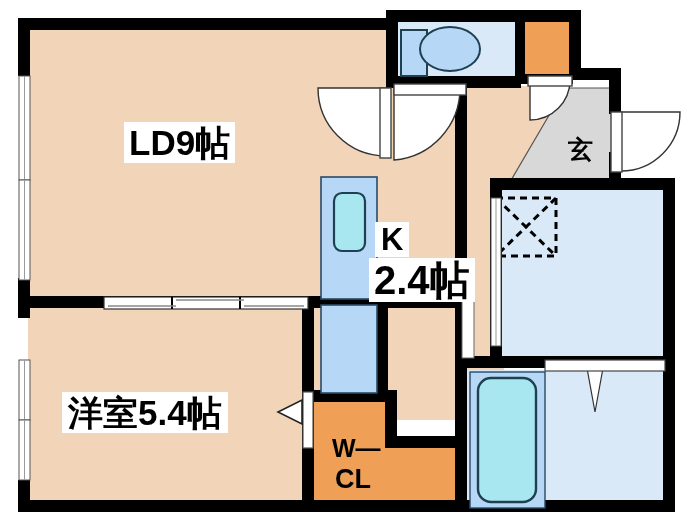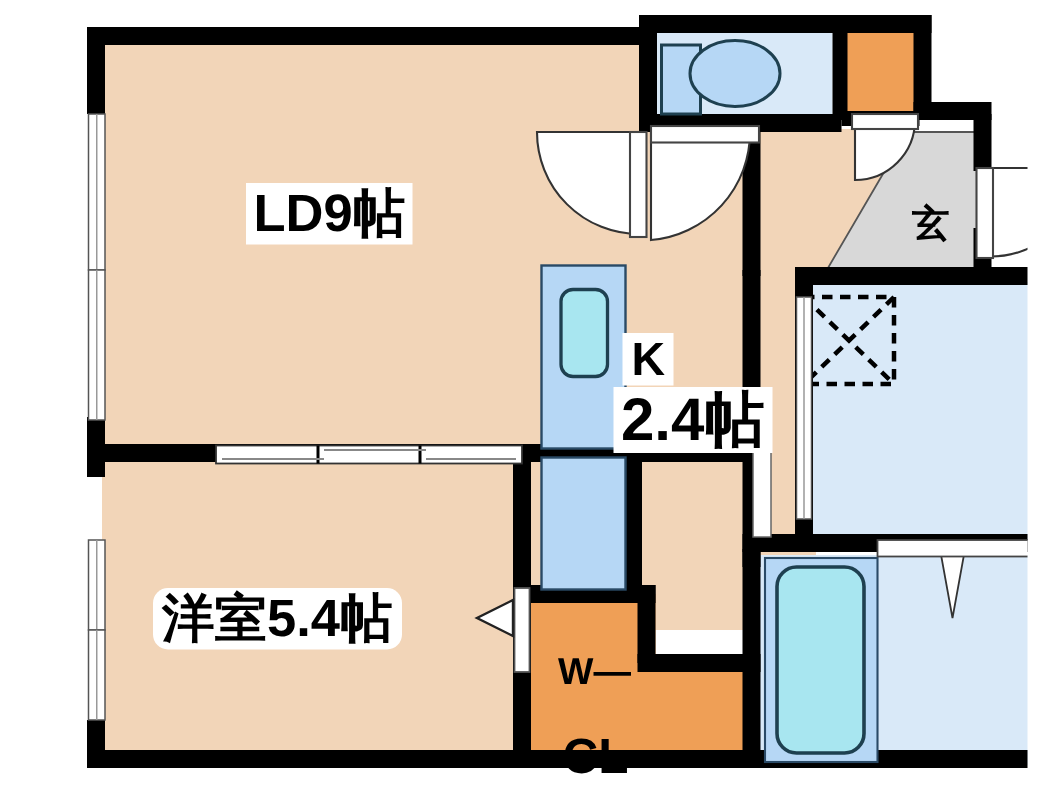--- a/index.html
+++ b/index.html
@@ -5,45 +5,44 @@
   html, body {
     margin: 0;
     padding: 0;
     background: #ffffff;
   }
   body {
     font-family: "Liberation Sans", "DejaVu Sans", sans-serif;
   }
   #floorplan {
     position: relative;
-    width: 645px;
+    width: 700px;
     height: 525px;
     background: #ffffff;
     overflow: hidden;
-    margin-left: 40px;
   }
   #floorplan svg {
     display: block;
   }
   .room-label {
     position: absolute;
     background: #ffffff;
     color: #000000;
     font-weight: 700;
     white-space: nowrap;
     line-height: 1.0;
     letter-spacing: 0px;
     font-family: "Liberation Sans", "DejaVu Sans", sans-serif;
   }
   .label-ld      { left: 124px; top: 122px;  font-size: 35px; padding: 3px 5px; }
   .label-k       { left: 375px; top: 222px;  font-size: 31px; padding: 2px 6px; }
   .label-k2      { left: 369px; top: 258px;  font-size: 40px; padding: 2px 5px; }
-  .label-bed     { left: 62px;  top: 392px;  font-size: 35px; padding: 3px 6px; border-radius: 10px; }
+  .label-bed     { left: 62px;  top: 392px;  font-size: 35px; padding: 3px 6px; }
   .label-wcl1    { left: 330px; top: 435px;  font-size: 25px; padding: 1px 2px; background: transparent; }
-  .label-wcl2    { left: 333px; top: 486px;  font-size: 33px; padding: 1px 2px; background: transparent; }
+  .label-wcl2    { left: 333px; top: 465px;  font-size: 27px; padding: 1px 2px; background: transparent; }
   .label-genkan  { left: 566px; top: 136px;  font-size: 25px; padding: 1px 2px; background: transparent; }
 </style>
 </head>
 <body>
 
 <div id="floorplan">
 
   <svg width="700" height="525" viewBox="0 0 700 525">
 
     <g>

